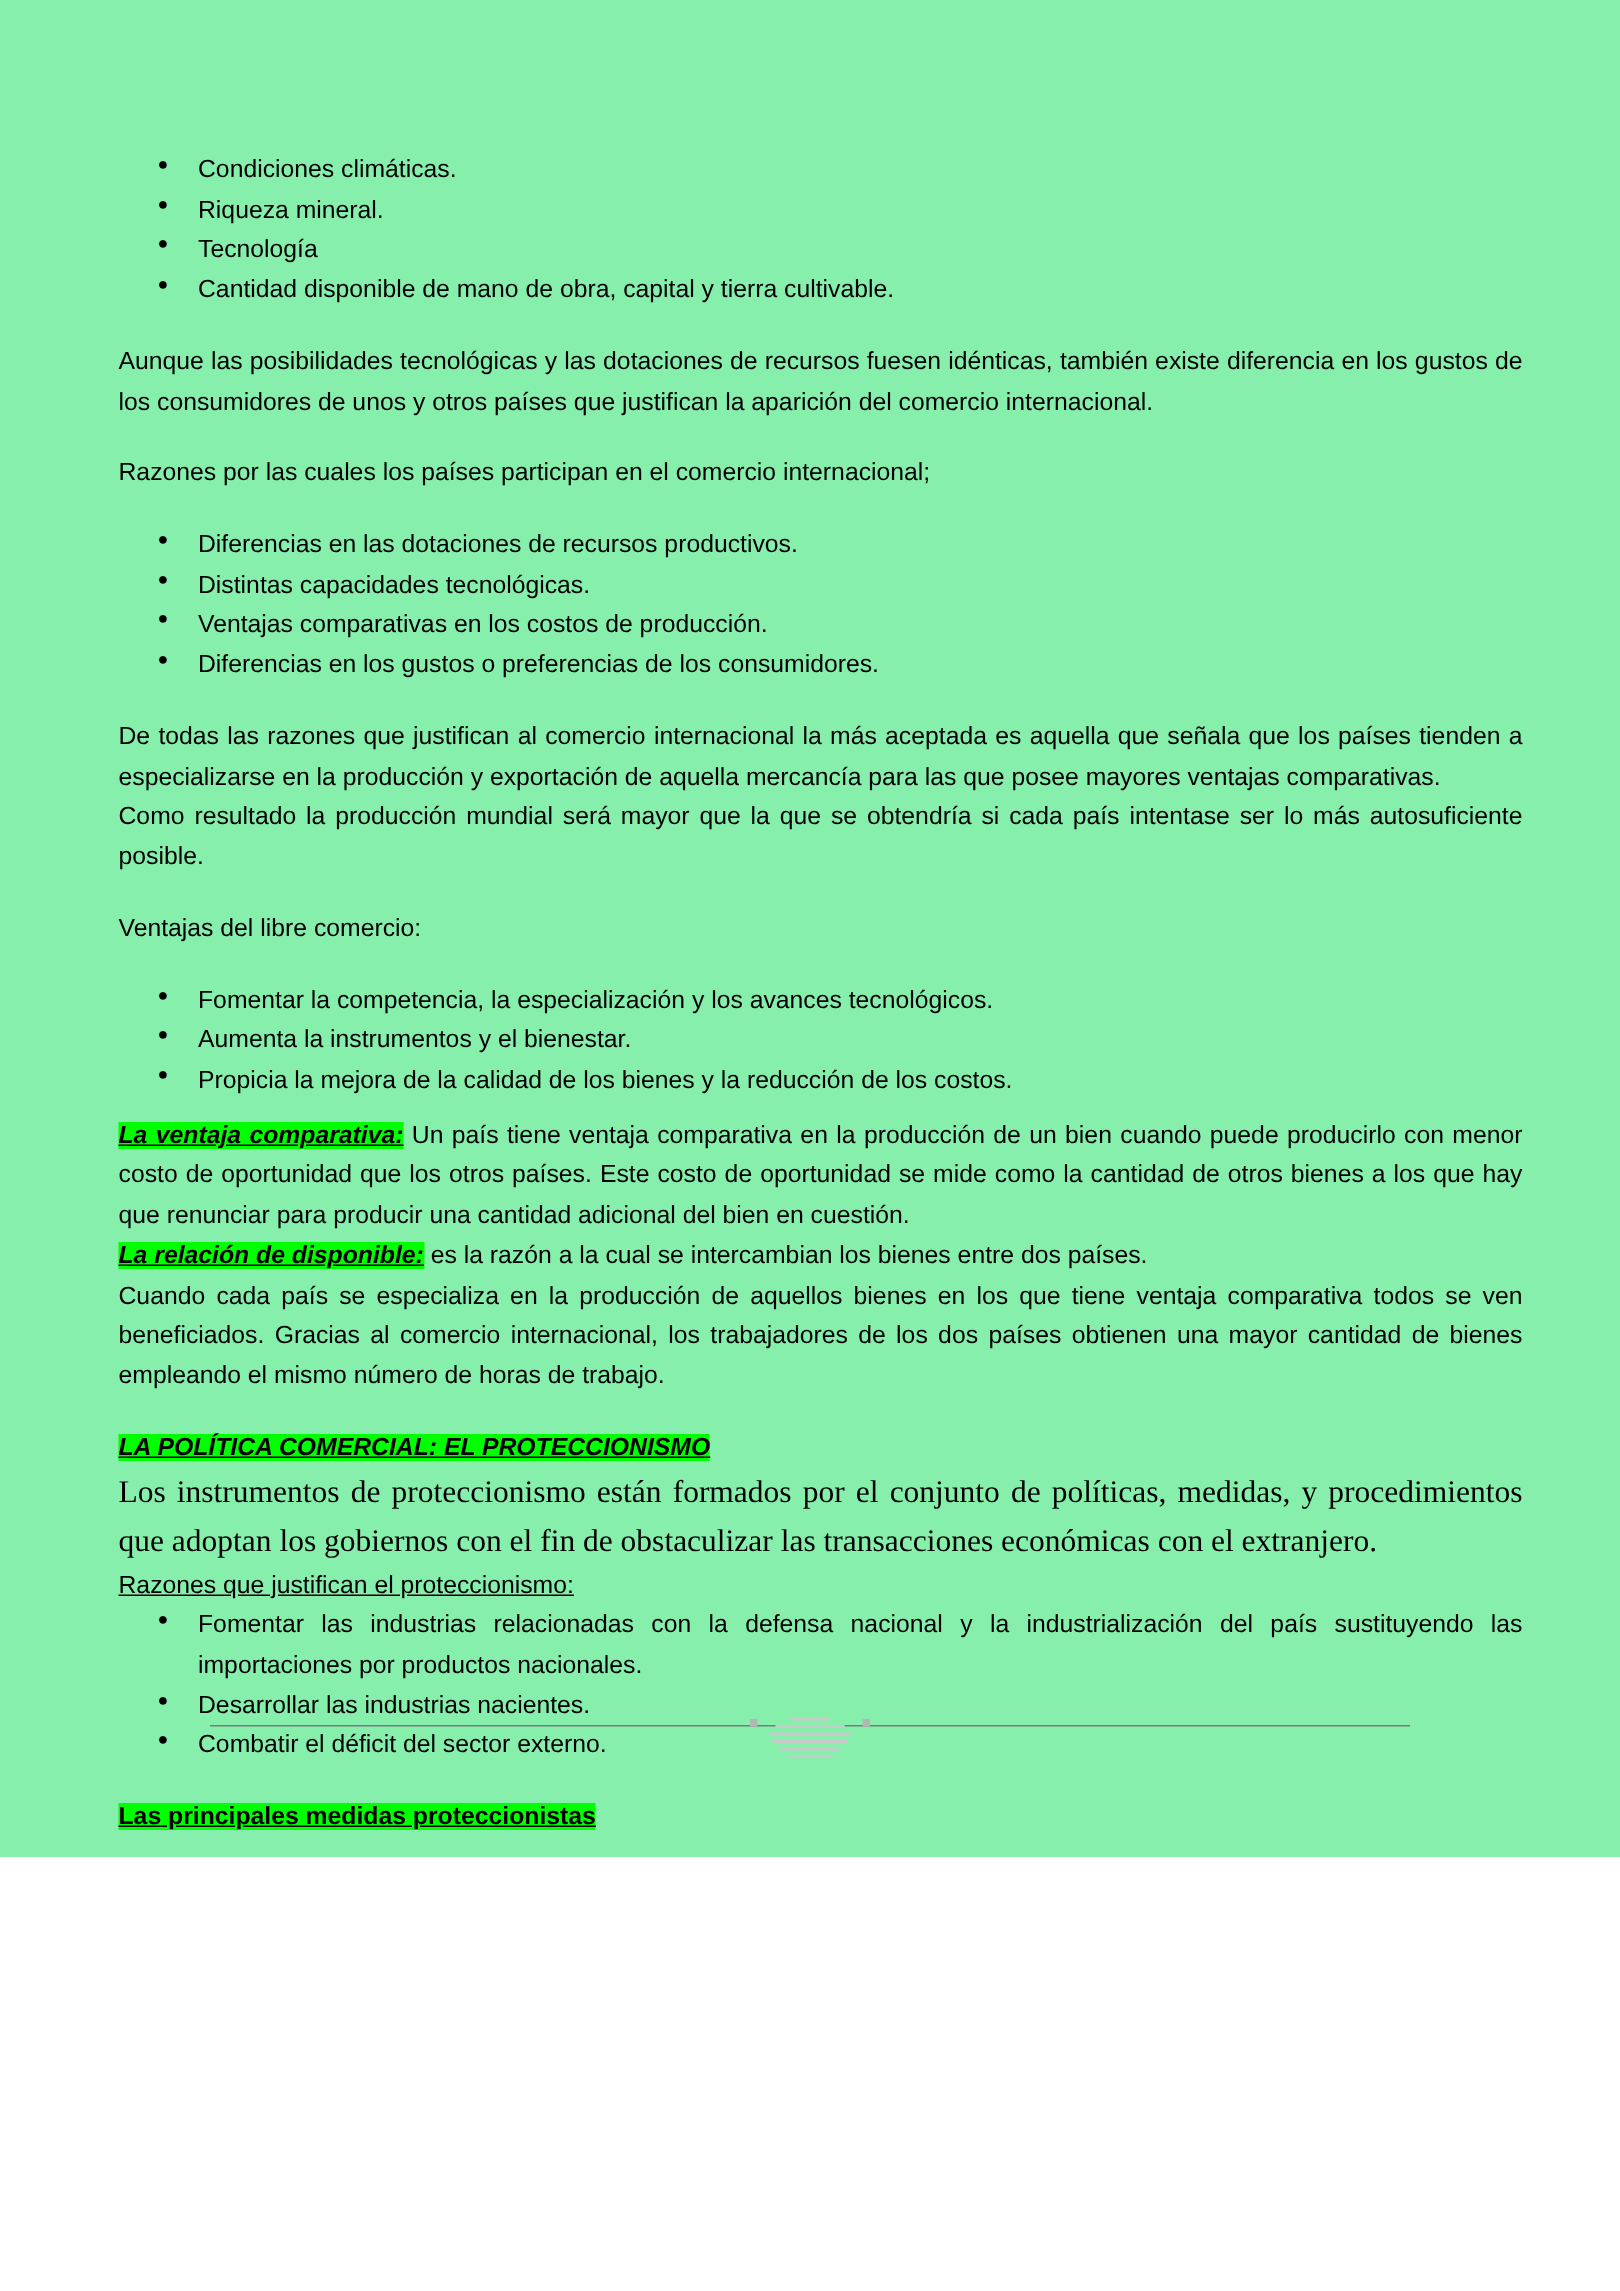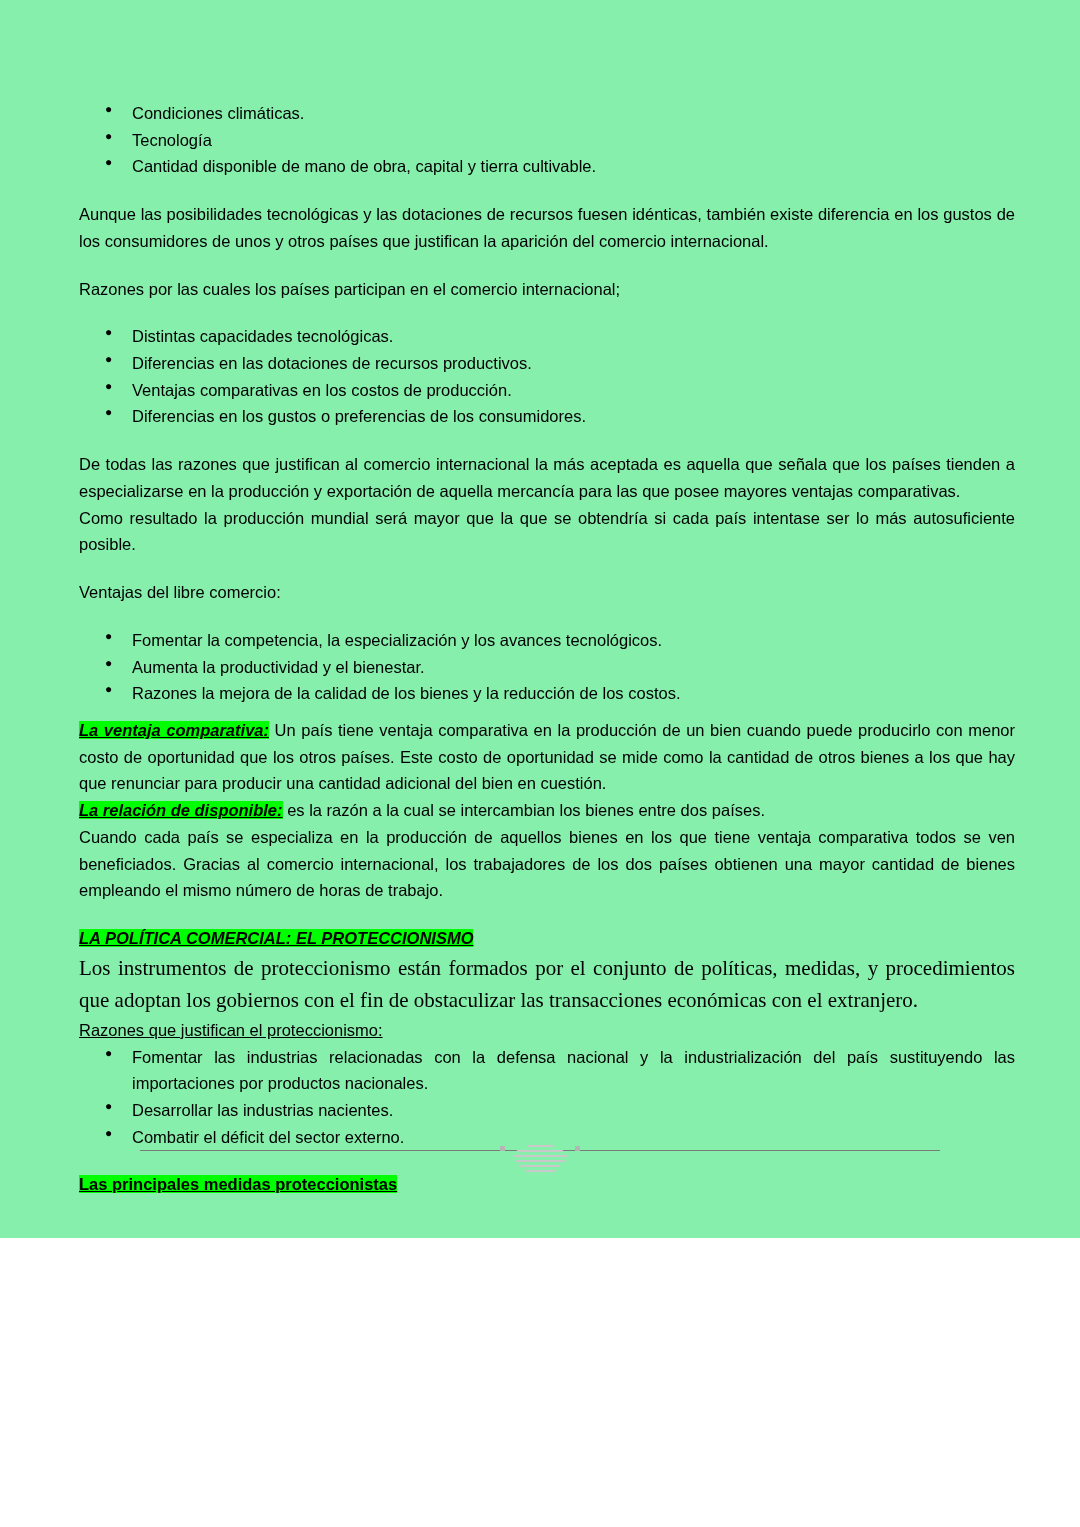--- a/index.html
+++ b/index.html
@@ -130,43 +130,46 @@
 <body>
 
 <div class="page">
   <div class="doc">
 
     <ul>
       <li>
           <span class="li-text">Condiciones climáticas.</span>
         </li>
       <li>
+          <span class="li-text">Riqueza mineral.</span>
+        </li>
+      <li>
           <span class="li-text">Tecnología</span>
         </li>
       <li>
           <span class="li-text">Cantidad disponible de mano de obra, capital y tierra cultivable.</span>
         </li>
     </ul>
 
     <div class="spacer"></div>
 
     <p>Aunque las posibilidades tecnológicas y las dotaciones de recursos fuesen idénticas, también existe diferencia en los gustos de los consumidores de unos y otros países que justifican la aparición del comercio internacional.</p>
 
     <div class="spacer"></div>
 
     <p>Razones por las cuales los países participan en el comercio internacional;</p>
 
     <div class="spacer"></div>
 
     <ul>
       <li>
+          <span class="li-text">Diferencias en las dotaciones de recursos productivos.</span>
+        </li>
+      <li>
           <span class="li-text">Distintas capacidades tecnológicas.</span>
-        </li>
-      <li>
-          <span class="li-text">Diferencias en las dotaciones de recursos productivos.</span>
         </li>
       <li>
           <span class="li-text">Ventajas comparativas en los costos de producción.</span>
         </li>
       <li>
           <span class="li-text">Diferencias en los gustos o preferencias de los consumidores.</span>
         </li>
     </ul>
 
     <div class="spacer"></div>
@@ -178,24 +181,24 @@
 
     <p>Ventajas del libre comercio:</p>
 
     <div class="spacer"></div>
 
     <ul>
       <li>
           <span class="li-text">Fomentar la competencia, la especialización y los avances tecnológicos.</span>
         </li>
       <li>
-          <span class="li-text">Aumenta la productividad y el bienestar.</span>
-        </li>
-      <li>
-          <span class="li-text">Razones la mejora de la calidad de los bienes y la reducción de los costos.</span>
+          <span class="li-text">Aumenta la instrumentos y el bienestar.</span>
+        </li>
+      <li>
+          <span class="li-text">Propicia la mejora de la calidad de los bienes y la reducción de los costos.</span>
         </li>
     </ul>
 
     <div class="spacer-sm"></div>
 
 
     <p><span class="hl-term">La ventaja comparativa:</span><span> Un país tiene ventaja comparativa en la producción de un bien cuando puede producirlo con menor costo de oportunidad que los otros países. Este costo de oportunidad se mide como la cantidad de otros bienes a los que hay que renunciar para producir una cantidad adicional del bien en cuestión.</span></p>
 
     <p><span class="hl-term">La relación de disponible:</span><span> es la razón a la cual se intercambian los bienes entre dos países.</span></p>
 

